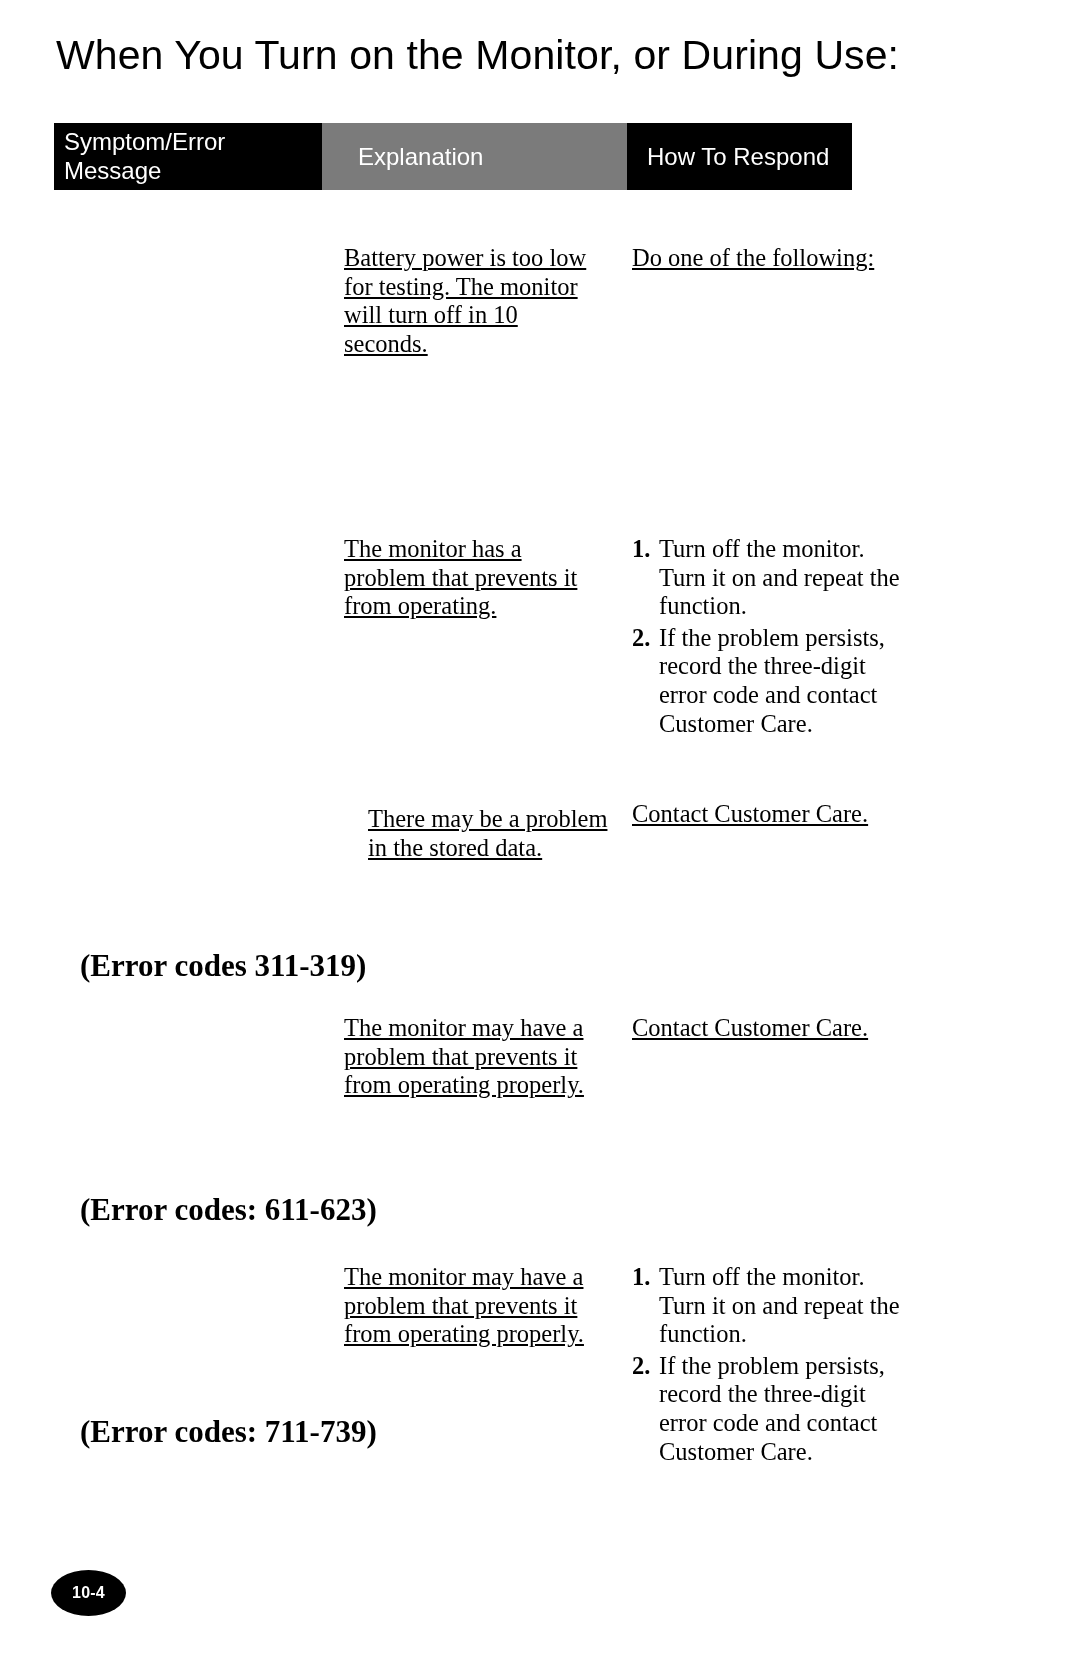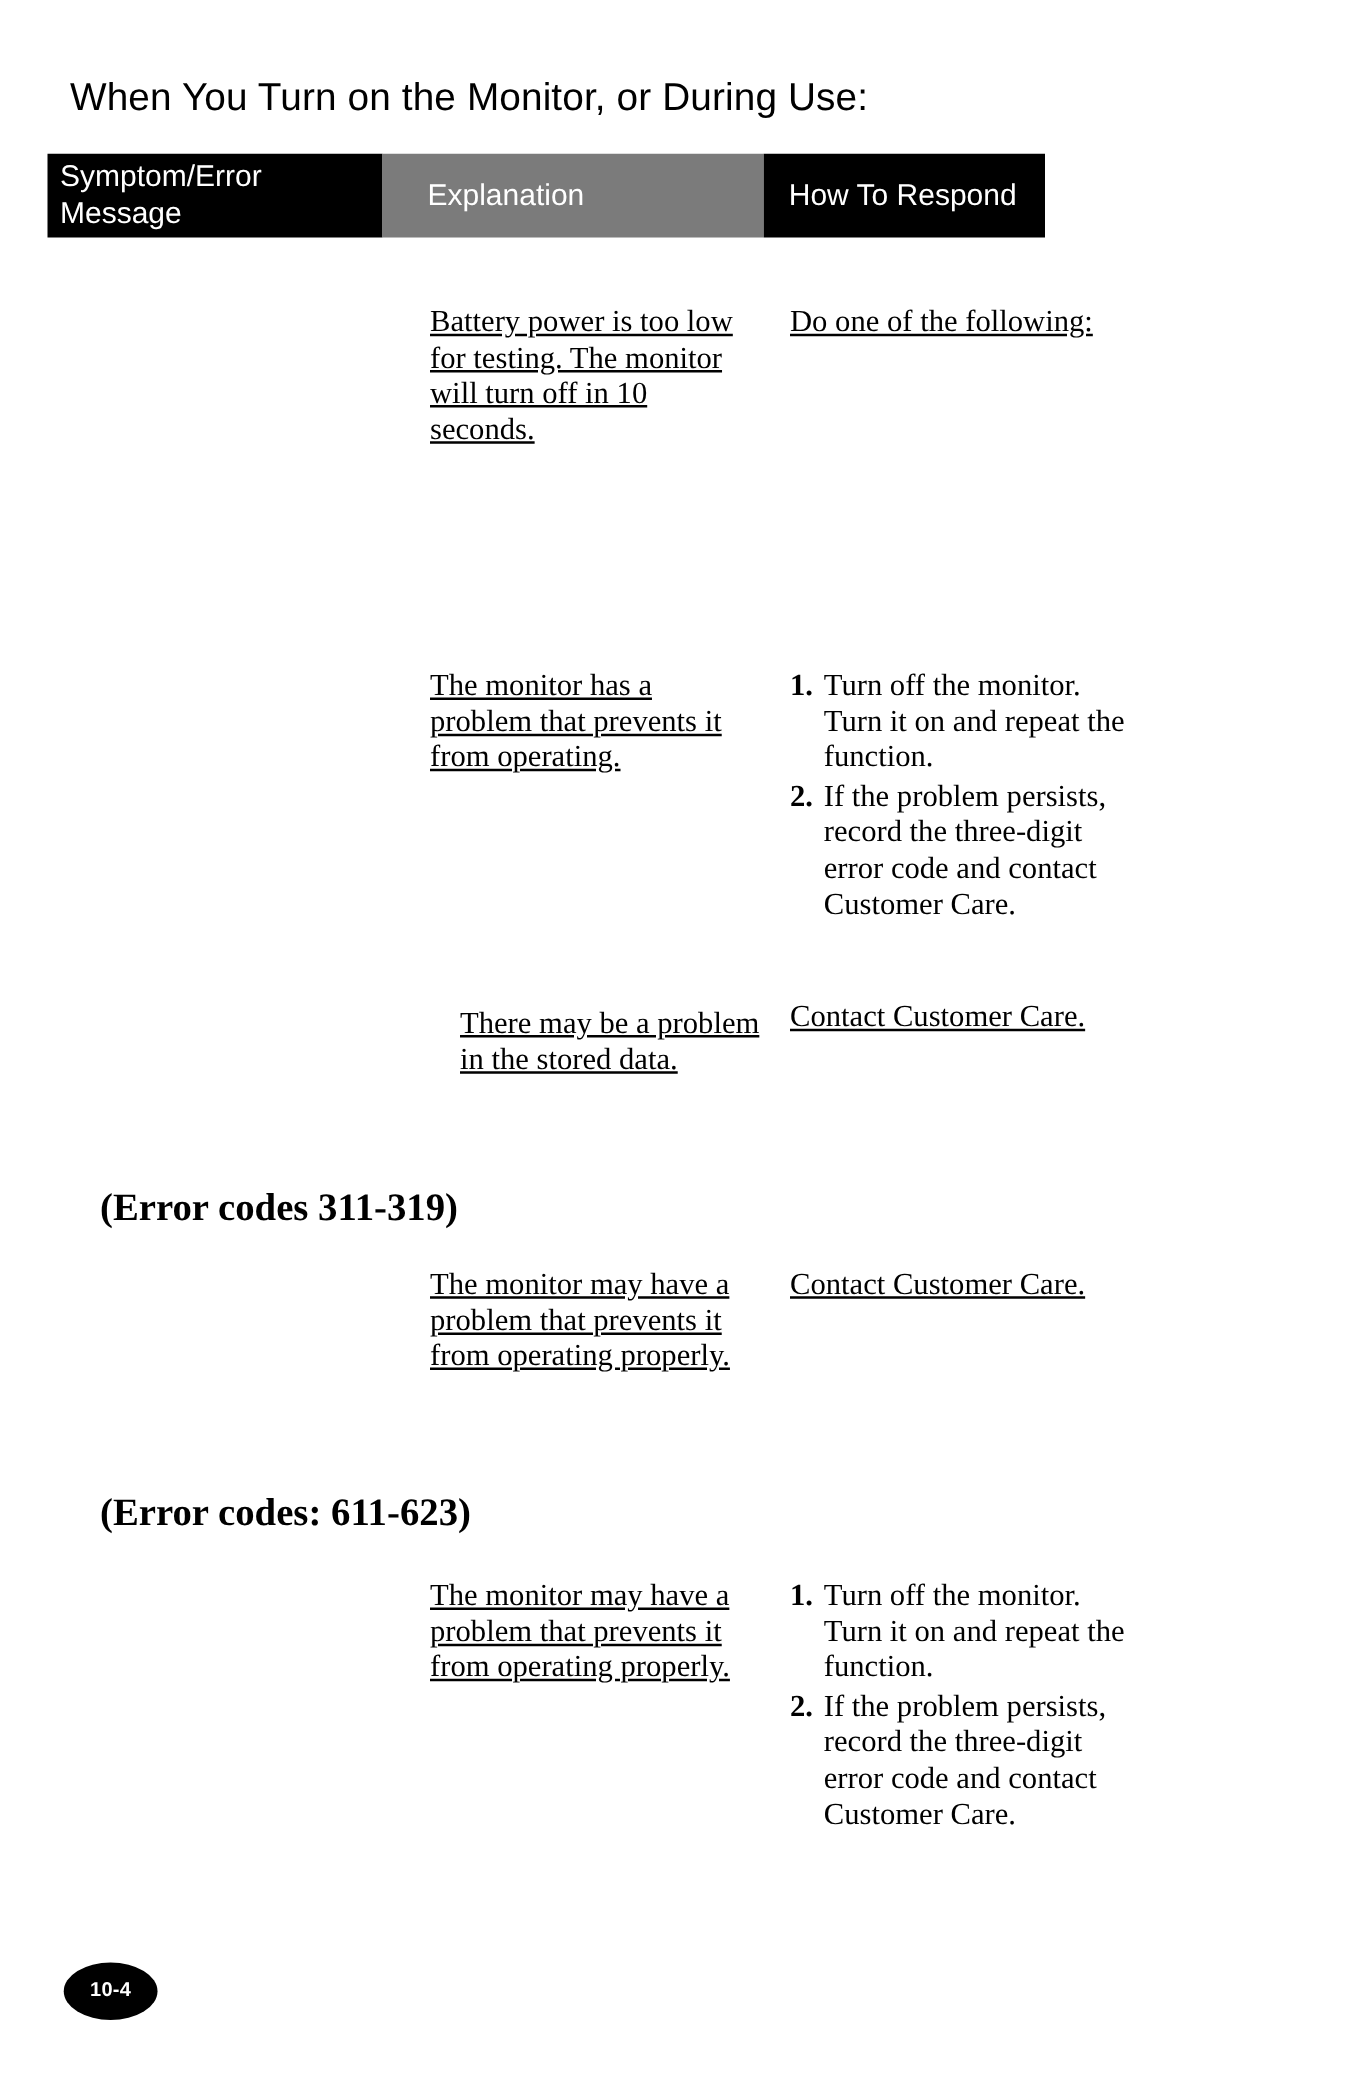--- a/index.html
+++ b/index.html
@@ -19,33 +19,33 @@
   .page {
     position: relative;
     width: 1080px;
     height: 1669px;
   }
 
   
   .page-title {
     position: absolute;
     left: 56px;
-    top: 60px;
+    top: 32px;
     font-family: "Liberation Sans", "DejaVu Sans", sans-serif;
-    font-size: 31px;
+    font-size: 41px;
     font-weight: 400;
     letter-spacing: 0.1px;
     color: #000;
     white-space: nowrap;
   }
 
   
   .table-head {
     position: absolute;
-    left: 38px;
+    left: 54px;
     top: 123px;
     width: 846px;
     height: 67px;
     display: flex;
     border-radius: 26px;
   }
   .th {
     font-family: "Liberation Sans", "DejaVu Sans", sans-serif;
     font-size: 24px;
     line-height: 29px;
@@ -214,16 +214,17 @@
       <li>
         <span class="marker">1.</span>
         <span>Turn off the monitor. Turn it on and repeat the function.</span>
       </li>
       <li>
         <span class="marker">2.</span>
         <span>If the problem persists, record the three-digit error code and contact Customer Care.</span>
       </li>
     </ol>
   </div>
+  <div class="body-col-symptom errcode" style="top:1418px; left:80px;">(Error codes: 711-739)</div>
 
   <div class="page-badge">10-4</div>
 
 </div>
 
 </body></html>

